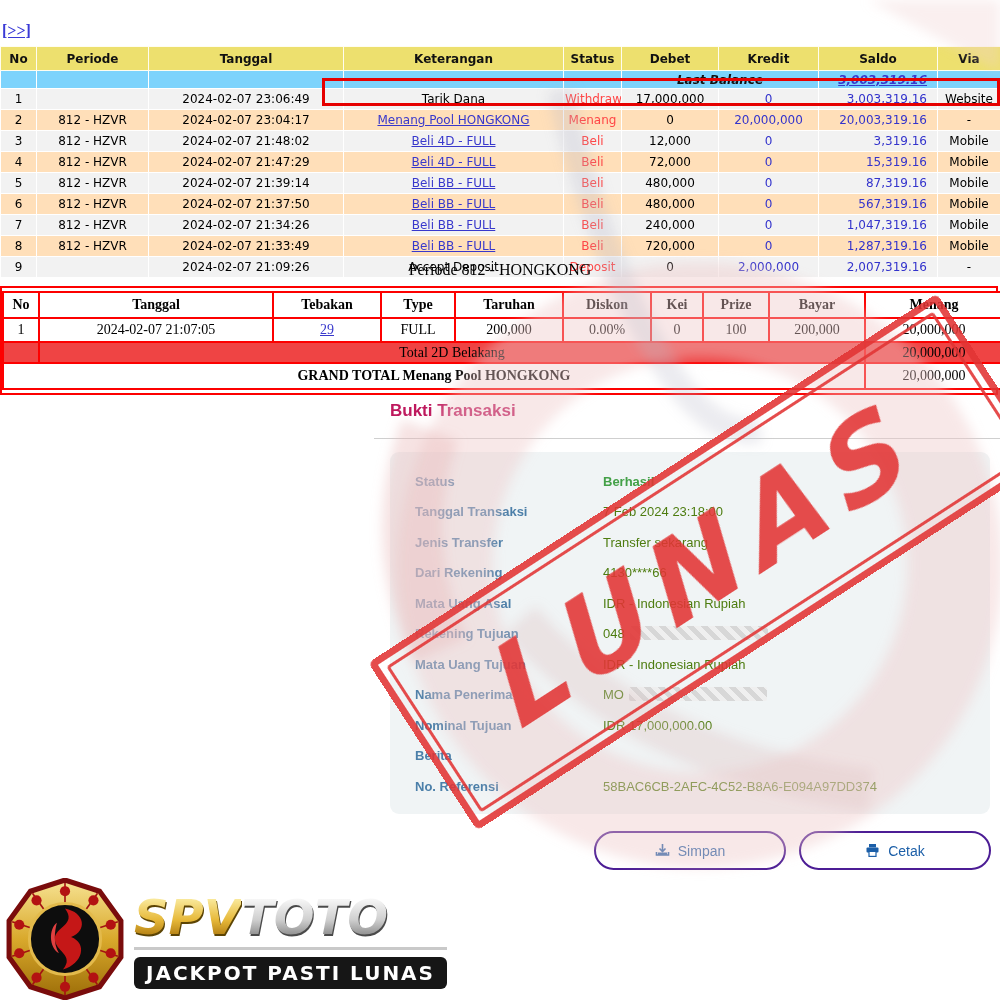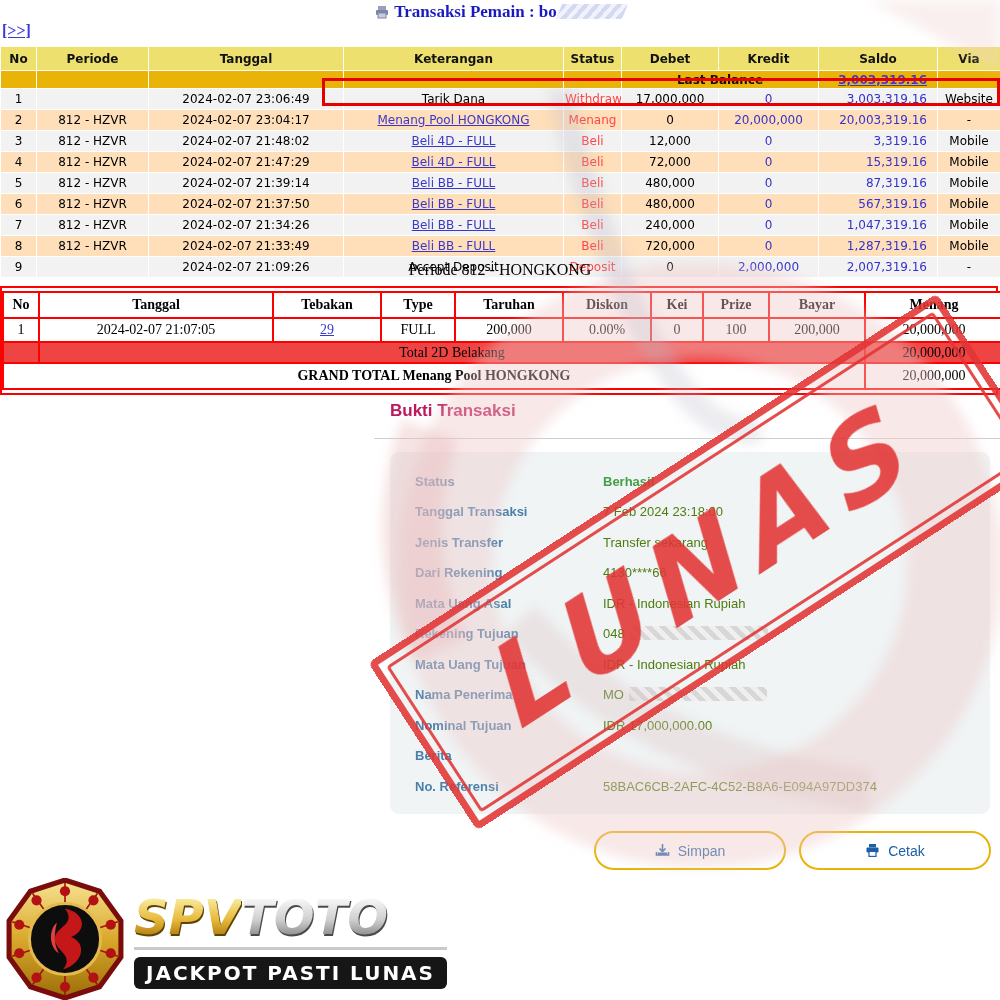--- a/index.html
+++ b/index.html
@@ -16,21 +16,21 @@
          font-size:16px;font-weight:bold;color:#3a3ad6;}
   .pager a{color:#3a3ad6;text-decoration:underline;cursor:pointer;}
 
   
   .t1{position:absolute;left:0;top:46px;width:1000px;border-collapse:collapse;table-layout:fixed;
       font-size:12px;}
   .t1 th{background:#ede06e;border:1px solid #fffdf0;font-weight:bold;height:21px;color:#111;}
   .t1 td{border:1px solid #ffffff;height:18px;text-align:center;overflow:hidden;white-space:nowrap;}
   .t1 tr.peach td{background:#ffdfb9;}
   .t1 tr.light td{background:#f2f2f2;}
-  .t1 tr.lastbal td{background:#eab308;height:15px;}
+  .t1 tr.lastbal td{background:#7dd3fc;height:15px;font-style:italic;}
   .lb-label{font-weight:bold;color:#111;}
   .lb-value{font-weight:bold;}
   .c-status{color:#ff4545;}
   .blue{color:#3333cc;}
   .c-saldo{text-align:right !important;padding-right:10px;}
   .ket-link,.lb-link{color:#3838cc;text-decoration:underline;cursor:pointer;}
 
   .red-box{position:absolute;left:322px;top:78px;width:672px;height:22px;
            border:3px solid #e60000;z-index:6;pointer-events:none;}
 
@@ -57,21 +57,21 @@
       background:#f0f4f5;border-radius:9px;padding:14px 0 0 0;box-sizing:border-box;
       font-family:"Liberation Sans",sans-serif;}
   .r-row{display:flex;align-items:center;height:30.5px;padding-left:25px;}
   .r-label{width:188px;color:#4b7fa9;font-size:13px;font-weight:bold;}
   .r-value{color:#4d7c0f;font-size:13px;}
   .r-value.success{color:#43a047;font-weight:bold;}
   .censor{display:inline-block;width:138px;height:14px;margin-left:5px;vertical-align:-2px;border-radius:2px;
       background:repeating-linear-gradient(45deg,#d7d7d7 0 5px,#efefef 5px 10px);}
 
   .btn{position:absolute;top:831px;height:39px;width:192px;box-sizing:border-box;
-      border:2px solid #eab308;border-radius:20px;background:#fff;color:#1c5fa8;
+      border:2px solid #4c1d95;border-radius:20px;background:#fff;color:#1c5fa8;
       font-family:"Liberation Sans",sans-serif;font-size:14px;
       display:flex;align-items:center;justify-content:center;gap:8px;cursor:pointer;}
   .btn svg{display:block;}
   .btn-simpan{left:594px;}
   .btn-cetak{left:799px;}
 
   
   .wm{position:absolute;left:0;top:0;z-index:4;pointer-events:none;}
   .stamp{position:absolute;left:368px;top:462px;width:664px;height:186px;z-index:5;
       transform:rotate(-33deg);border:7px solid #e23434;border-radius:6px;
@@ -109,29 +109,20 @@
       </defs>
     <g filter="url(#soft)">
       <circle cx="700" cy="565" r="255" fill="none" stroke="#eec9c9" stroke-width="95" opacity="0.42"></circle>
       <path d="M560,90 Q595,240 650,340 T760,430" fill="none" stroke="#b9bcc9" stroke-width="26" opacity="0.28"></path>
       <path d="M520,620 Q640,760 870,790" fill="none" stroke="#dfc3c3" stroke-width="42" opacity="0.35"></path>
       <polygon points="868,0 1000,0 1000,72" fill="#f0d2d2" opacity="0.35"></polygon>
       <path d="M430,430 Q390,540 440,650" fill="none" stroke="#e8baba" stroke-width="60" opacity="0.40"></path>
     </g>
   </svg>
 
-  <div class="title-bar">
-    <span class="t-icon">
-      <svg width="14" height="14" viewBox="0 0 14 14">
-          <rect x="3" y="1" width="8" height="4" fill="#9aa0b8"></rect>
-          <rect x="1" y="5" width="12" height="5" rx="1" fill="#7d86a8"></rect>
-          <rect x="3" y="8" width="8" height="5" fill="#c8ccdd" stroke="#7d86a8"></rect>
-        </svg>
-    </span><span>Transaksi  Pemain : bo</span><span class="censor-title"></span>
-  </div>
   <div class="pager"><a>[&gt;&gt;]</a></div>
 
   <table class="t1">
     <colgroup>
       <col style="width:36px">
         <col style="width:112px">
         <col style="width:195px">
         <col style="width:220px">
       <col style="width:58px">
         <col style="width:97px">

